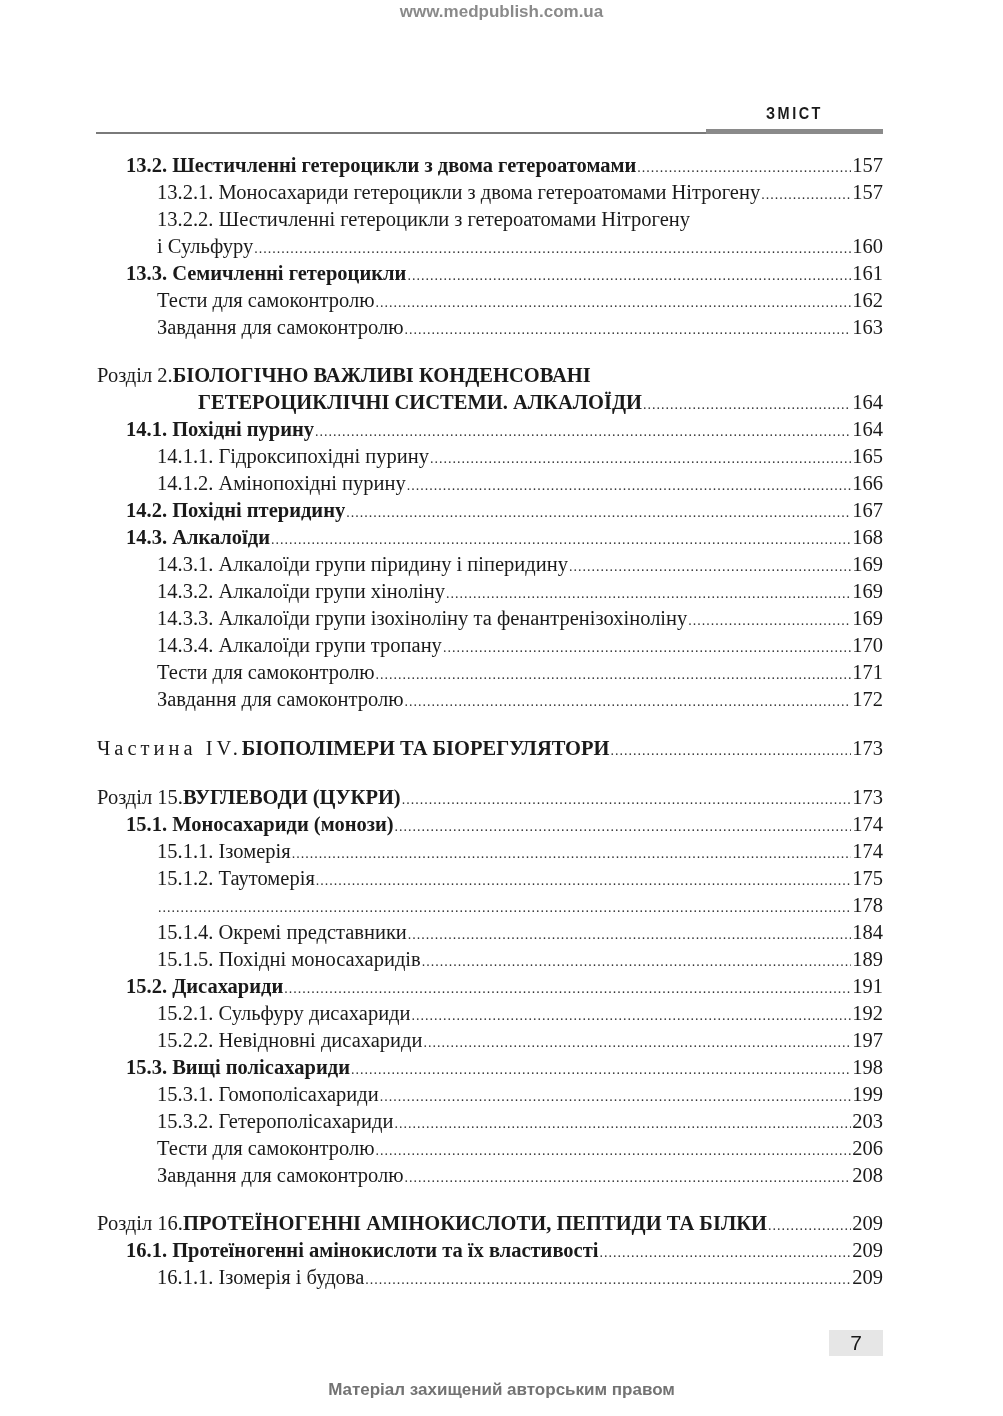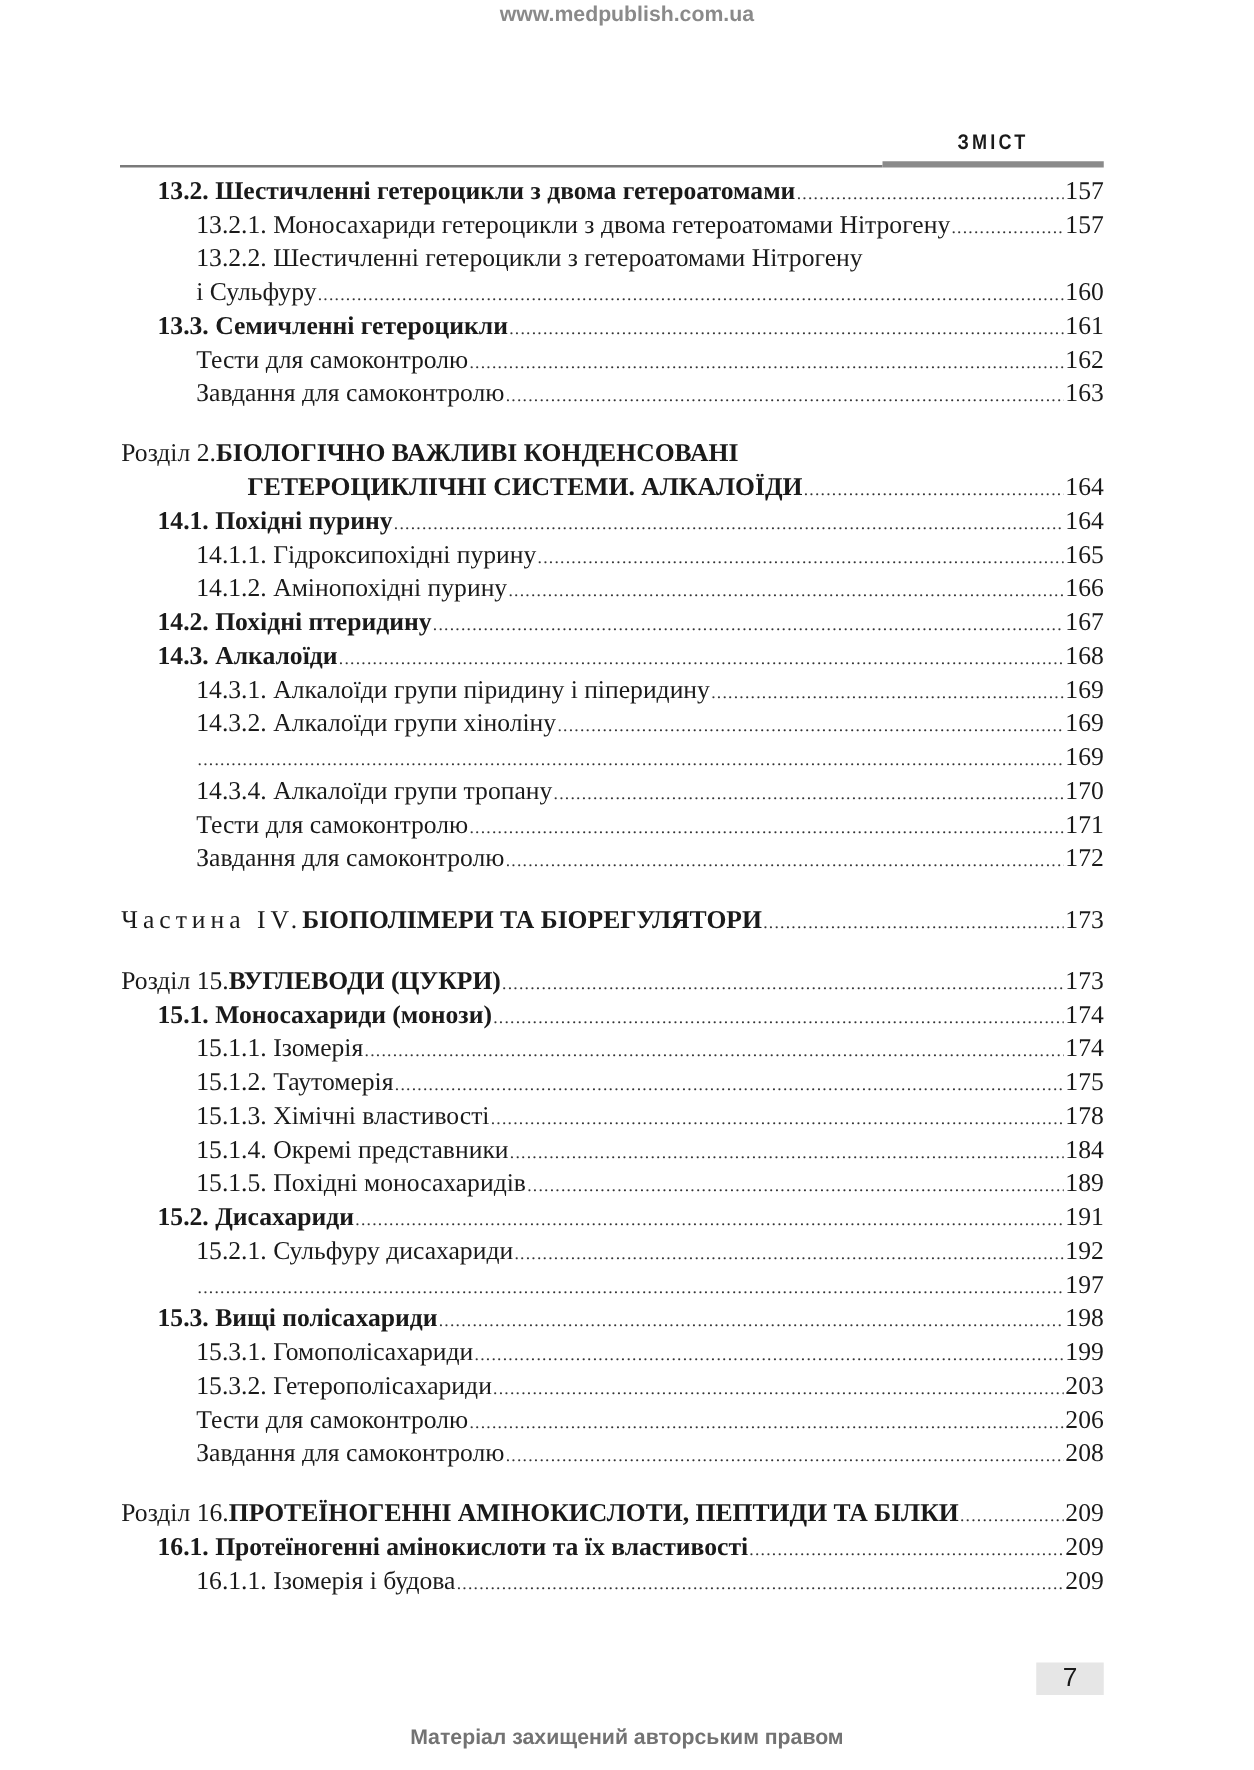--- a/index.html
+++ b/index.html
@@ -6,21 +6,21 @@
   body { width:1003px; height:1416px; position:relative; overflow:hidden;
          font-family:"Liberation Serif", serif; color:#1a1a1a; }
   .watermark-top { position:absolute; top:2px; left:0; width:1003px; text-align:center;
          font-family:"Liberation Sans", sans-serif; font-weight:bold; font-size:17px; color:#8a8a8a; }
   .watermark-bottom { position:absolute; top:1380px; left:0; width:1003px; text-align:center;
          font-family:"Liberation Sans", sans-serif; font-weight:bold; font-size:17px; color:#737373; }
   .running-head { position:absolute; top:104px; left:766px; width:60px; font-family:"Liberation Sans", sans-serif;
          font-weight:bold; font-size:17px; letter-spacing:3px; color:#1a1a1a; transform:scaleX(0.85); transform-origin:left; }
   .rule-thin { position:absolute; top:132px; left:96px; width:610px; height:2px; background:#7a7a7a; }
   .rule-thick { position:absolute; top:129px; left:706px; width:177px; height:5px; background:#8a8a8a; }
-  .toc { position:absolute; top:140px; left:97px; width:786px; }
+  .toc { position:absolute; top:152px; left:97px; width:786px; }
   .row { display:flex; align-items:baseline; height:27px; font-size:20.5px; line-height:27px; white-space:nowrap; }
   .row .t { flex:0 0 auto; }
   .row .dots { flex:1 1 auto; overflow:hidden; margin:0 1px; font-size:14px; letter-spacing:1px; color:#333; }
   .row .dots::before { content:"................................................................................................................................................................................................................................................"; }
   .row .p { flex:0 0 auto; }
   .lvl1 { padding-left:29px; }
   .lvl2 { padding-left:60px; }
   .b { font-weight:bold; }
   .spaced { letter-spacing:4px; }
   .gap { height:21px; }
@@ -112,20 +112,21 @@
       <span class="t">14.3.1. Алкалоїди групи піридину і піперидину</span>
       <span class="dots"></span>
       <span class="p">169</span>
     </div>
   <div class="row lvl2">
       <span class="t">14.3.2. Алкалоїди групи хіноліну</span>
       <span class="dots"></span>
       <span class="p">169</span>
     </div>
   <div class="row lvl2">
+      <span class="t">14.3.3. Алкалоїди групи ізохіноліну та фенантренізохіноліну</span>
       <span class="dots"></span>
       <span class="p">169</span>
     </div>
   <div class="row lvl2">
       <span class="t">14.3.4. Алкалоїди групи тропану</span>
       <span class="dots"></span>
       <span class="p">170</span>
     </div>
   <div class="row lvl2">
       <span class="t">Тести для самоконтролю</span>
@@ -164,21 +165,20 @@
       <span class="t">15.1.1. Ізомерія</span>
       <span class="dots"></span>
       <span class="p">174</span>
     </div>
   <div class="row lvl2">
       <span class="t">15.1.2. Таутомерія</span>
       <span class="dots"></span>
       <span class="p">175</span>
     </div>
   <div class="row lvl2">
-      <span class="t">15.1.3. Хімічні властивості</span>
       <span class="dots"></span>
       <span class="p">178</span>
     </div>
   <div class="row lvl2">
       <span class="t">15.1.4. Окремі представники</span>
       <span class="dots"></span>
       <span class="p">184</span>
     </div>
   <div class="row lvl2">
       <span class="t">15.1.5. Похідні моносахаридів</span>
@@ -189,20 +189,21 @@
       <span class="t b">15.2. Дисахариди</span>
       <span class="dots"></span>
       <span class="p">191</span>
     </div>
   <div class="row lvl2">
       <span class="t">15.2.1. Сульфуру дисахариди</span>
       <span class="dots"></span>
       <span class="p">192</span>
     </div>
   <div class="row lvl2">
+      <span class="t">15.2.2. Невідновні дисахариди</span>
       <span class="dots"></span>
       <span class="p">197</span>
     </div>
   <div class="row lvl1">
       <span class="t b">15.3. Вищі полісахариди</span>
       <span class="dots"></span>
       <span class="p">198</span>
     </div>
   <div class="row lvl2">
       <span class="t">15.3.1. Гомополісахариди</span>

